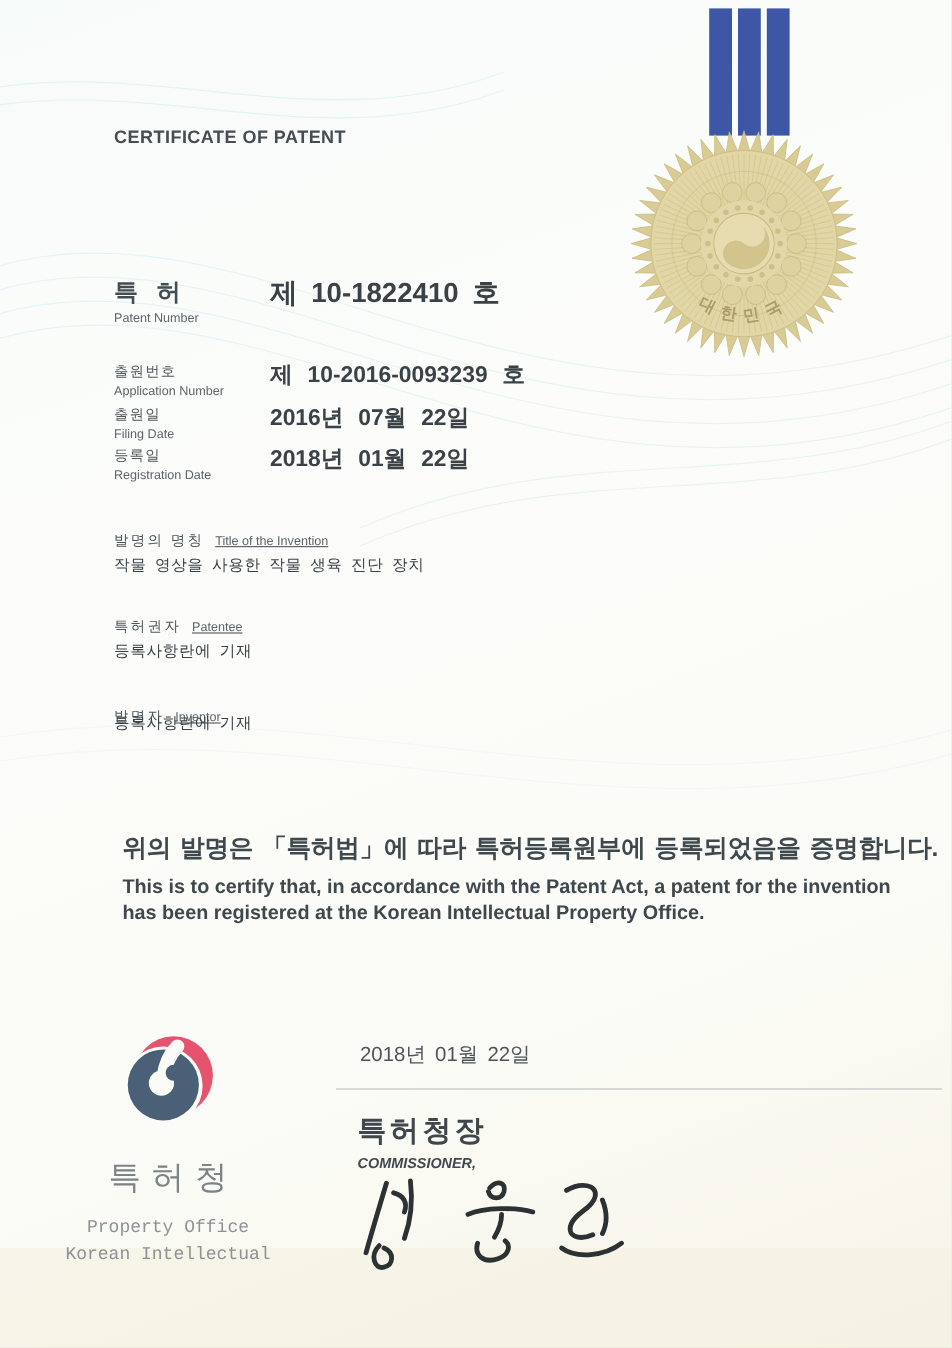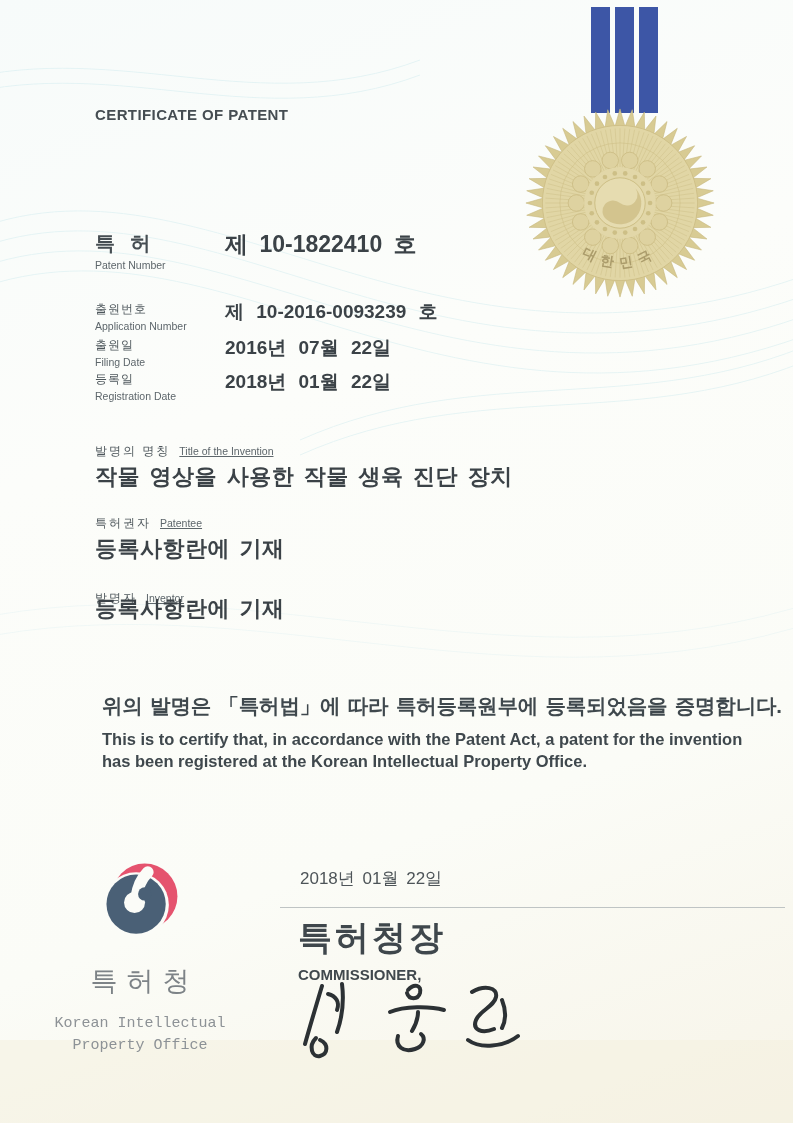--- a/index.html
+++ b/index.html
@@ -23,31 +23,31 @@
   .title-en{font-size:15px;font-weight:bold;letter-spacing:.4px;color:#454d52;margin-top:6px;}
 
   
   .lbl-kr{font-size:12px;font-weight:normal;color:#4d565b;letter-spacing:1px;}
   .lbl-en{font-size:10.5px;color:#5d666b;margin-top:2px;}
   .patent-lbl-kr{font-size:20px;font-weight:bold;letter-spacing:5px;color:#454d52;}
   .patent-val{font-size:23px;font-weight:bold;color:#3b4247;word-spacing:5px;}
   .field-val{font-size:19px;font-weight:bold;color:#3b4247;word-spacing:7px;}
   .inline-lbl .lbl-en{display:inline;margin-left:9px;text-decoration:underline;}
   .inline-lbl .lbl-kr{display:inline;letter-spacing:2px;}
-  .section-val{font-size:22px;font-weight:bold;color:#3b4247;letter-spacing:.5px;word-spacing:3px;}
+  .section-val{font-size:13px;font-weight:normal;color:#3b4247;letter-spacing:.5px;word-spacing:3px;}
 
   
   .stmt-kr{font-size:20.5px;font-weight:bold;color:#3f484d;letter-spacing:-.2px;word-spacing:2px;}
   .stmt-en{font-size:16.5px;font-weight:bold;color:#3f484d;line-height:1.33;margin-top:9px;width:672px;}
 
   
   .issue-date{font-size:17px;color:#4d5458;word-spacing:3px;}
   .rule{height:1px;background:#bfc4c4;}
-  .signer-kr{font-size:34px;font-weight:bold;letter-spacing:3px;color:#3f474c;}
-  .signer-en{font-size:15px;font-weight:bold;color:#40484d;line-height:1.32;margin-top:4px;}
+  .signer-kr{font-size:24px;font-weight:bold;letter-spacing:3px;color:#3f474c;margin-top:11px;}
+  .signer-en{font-size:12px;font-weight:bold;color:#40484d;line-height:1.32;margin-top:4px;font-style:italic;}
 
   
   .agency{width:190px;text-align:center;}
   .agency-kr{font-size:27px;color:#7d8387;letter-spacing:9px;margin-top:18px;padding-left:9px;}
   .agency-en{font-size:15px;color:#8d9296;line-height:1.45;margin-top:14px;}
 
   .ribbon{display:flex;gap:5px;}
   .ribbon i{display:block;width:19px;height:106px;}
 </style>
 </head>
@@ -306,18 +306,18 @@
     <svg width="78" height="78" viewBox="0 0 100 100" aria-hidden="true">
       <circle cx="56" cy="44" r="42" fill="#e5536e"></circle>
       <circle cx="45" cy="55" r="42" fill="#fbfcf8"></circle>
       <circle cx="45" cy="54" r="38" fill="#4a6076"></circle>
       <path d="M60,13 C51,22 47,32 45,46" stroke="#fbfcf8" stroke-width="15" stroke-linecap="round" fill="none"></path>
       <circle cx="43" cy="52" r="13.5" fill="#fbfcf8"></circle>
       <circle cx="56" cy="41" r="8.5" fill="#4a6076"></circle>
     </svg>
     <div class="agency-kr">특허청</div>
     <div class="agency-en">
+      <div>Property Office</div>
       <div>Korean Intellectual</div>
-      <div>Property Office</div>
     </div>
   </div>
 
 </div>
 
 </body></html>

